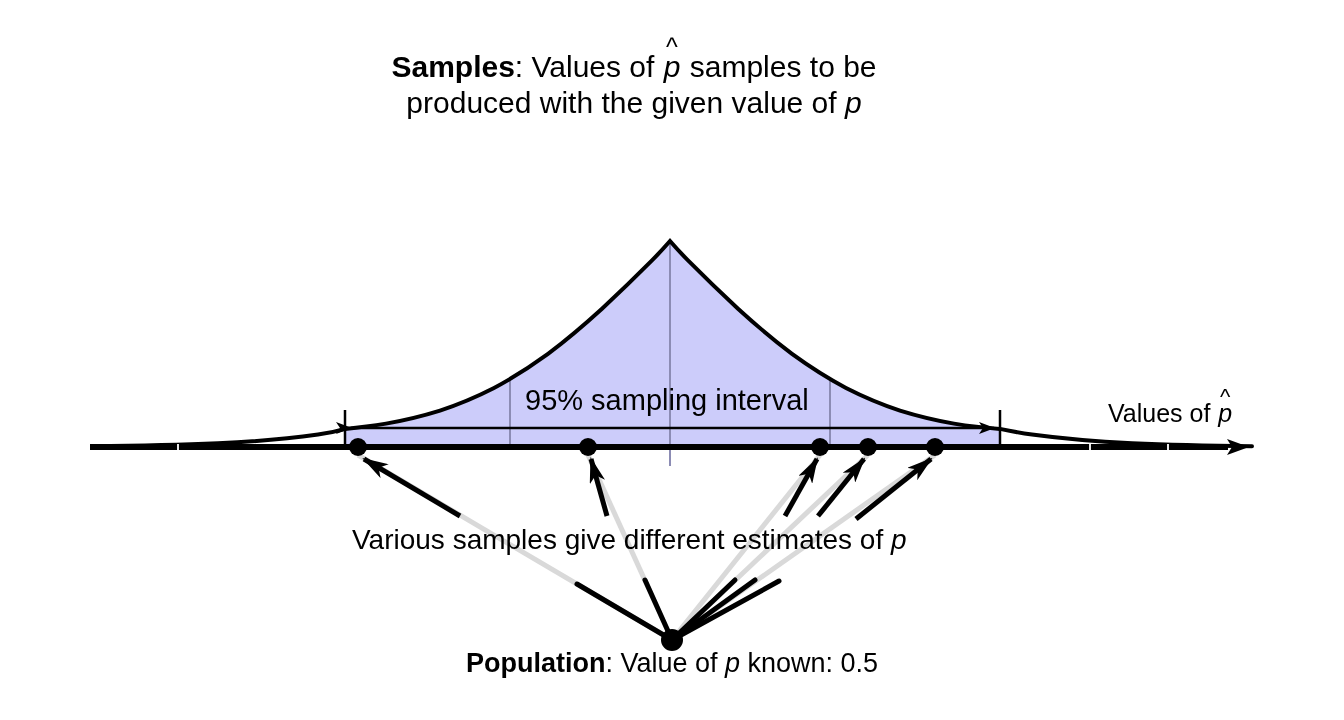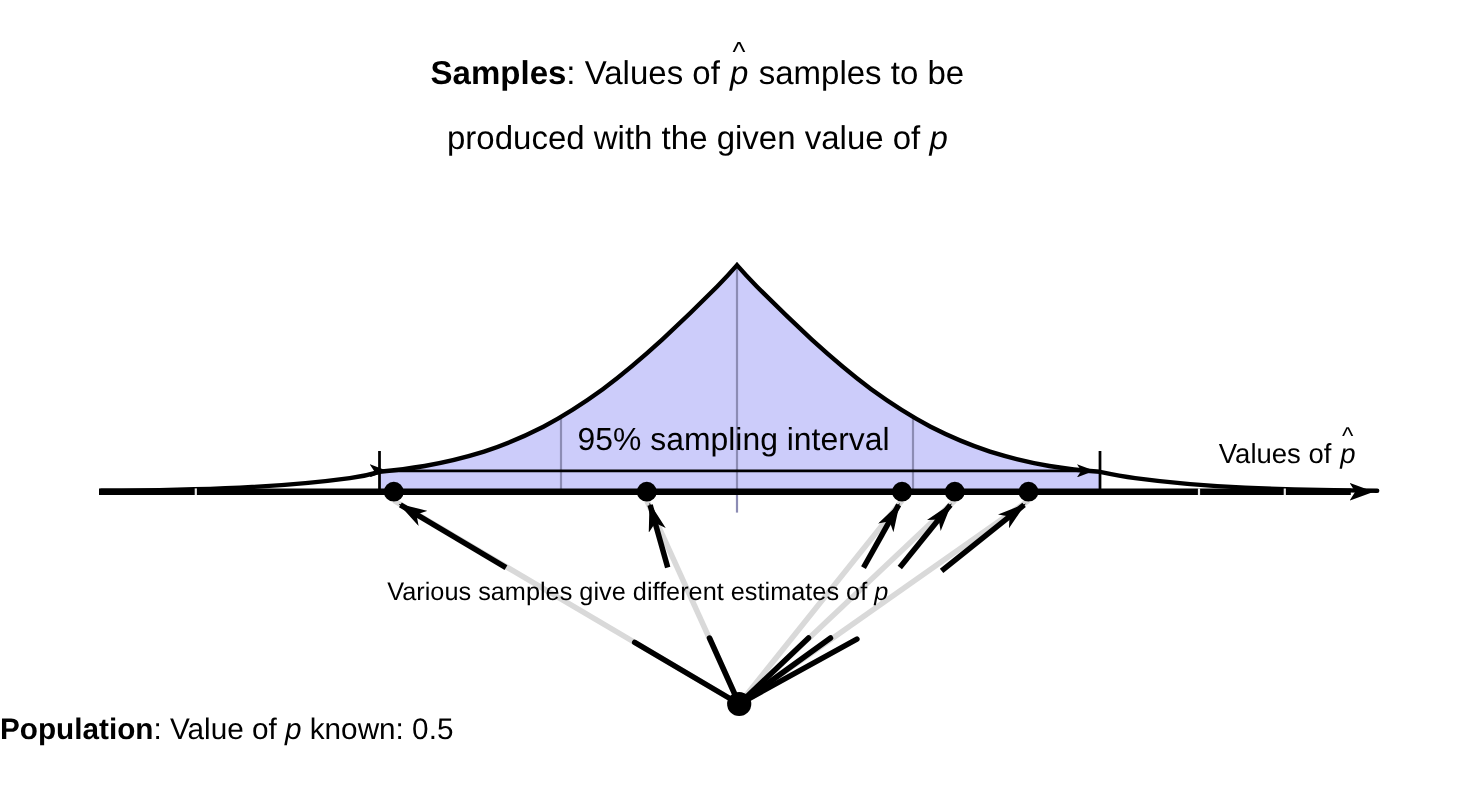--- a/index.html
+++ b/index.html
@@ -36,21 +36,21 @@
   }
   #title-block {
     left: 0;
     top: 52px;
     width: 1268px;
     text-align: center;
     font-size: 30px;
     white-space: normal;
   }
   #title-line-2 {
-    margin-top: 29px;
+    margin-top: 6px;
   }
   .bold { font-weight: bold; }
   .ital { font-style: italic; }
 
   
   .phat {
     position: relative;
     display: inline-block;
     font-style: italic;
     padding: 0 1px;
@@ -75,27 +75,27 @@
   }
   #axis-label {
     left: 1108px;
     top: 401px;
     font-size: 25px;
     text-align: center;
   }
   #samples-caption {
     left: 352px;
     top: 526px;
-    font-size: 23px;
+    font-size: 28px;
   }
   #population-caption {
     left: 0;
     top: 650px;
     width: 1344px;
-    text-align: left;
+    text-align: center;
     font-size: 27px;
   }
 </style>
 </head>
 <body>
 
 <div id="stage">
 
   <svg class="diagram-svg" viewBox="0 0 1344 720" xmlns="http://www.w3.org/2000/svg">
     <defs>

